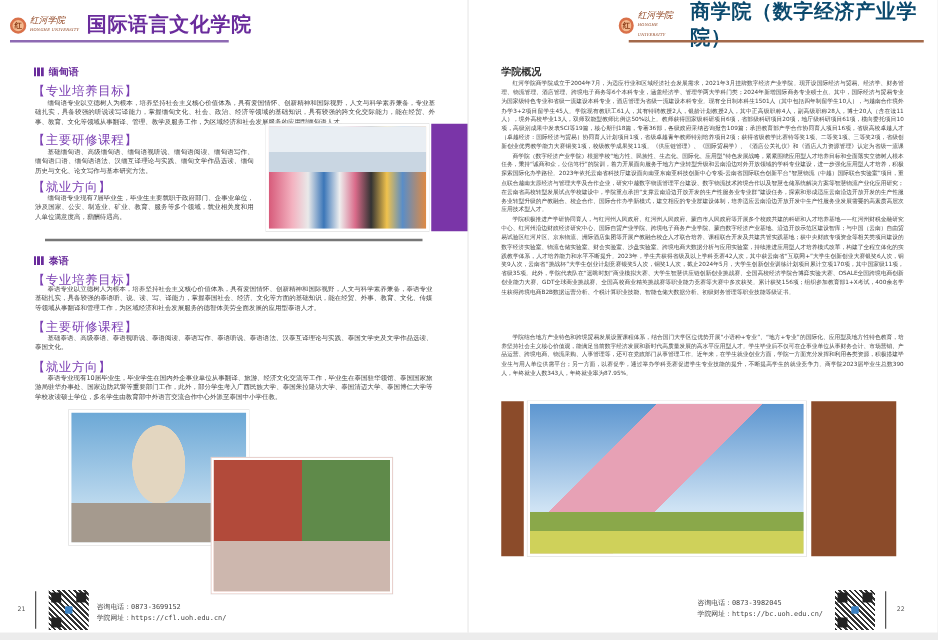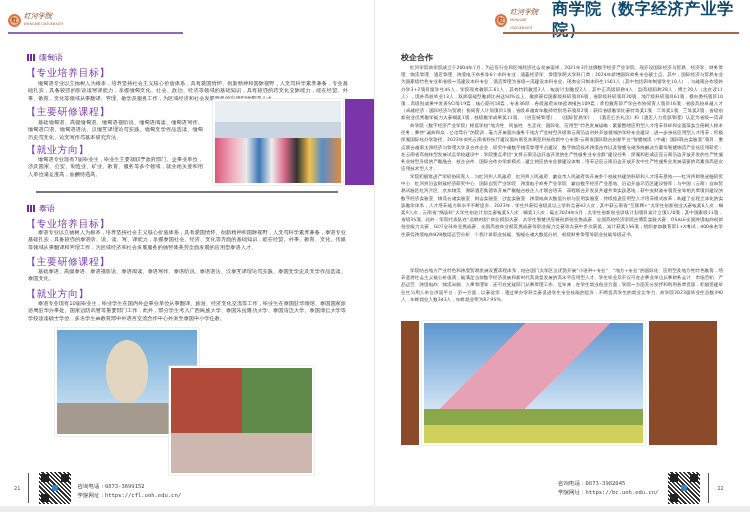--- a/index.html
+++ b/index.html
@@ -18,21 +18,21 @@
   .logo-text { font-family: "DejaVu Serif", serif; font-size: 7px; color: #8a3b16; font-style: italic; line-height: 8px; }
   .logo-sub { font-size: 3px; color: #8a3b16; display: block; letter-spacing: 0.2px; }
   .hdr-title { font-weight: bold; font-size: 16px; margin-left: 6px; letter-spacing: 0.5px; }
   .left .hdr-title { color: #6a2c9c; }
   .right .hdr-title { color: #0c4a6e; }
   .hdr-line { position: absolute; top: 32px; height: 2px; }
   .left .hdr-line { left: 8px; width: 175px; background: #8e6ab3; }
   .right .hdr-line { left: 128px; width: 236px; background: #a3694a; }
 
   
-  .lang-heading { position: absolute; left: 27px; display: flex; align-items: center; gap: 4px; font-size: 8px; font-weight: normal; color: #6a2c9c; }
+  .lang-heading { position: absolute; left: 27px; display: flex; align-items: center; gap: 4px; font-size: 8px; font-weight: bold; color: #6a2c9c; }
   .lang-heading .bars { display: inline-block; width: 8px; height: 7px; background: repeating-linear-gradient(90deg, #6a2c9c 0 2px, transparent 2px 3px); }
   .sec-title { position: absolute; left: 26px; font-size: 10px; color: #7b3fb3; letter-spacing: 0.5px; }
   .para { position: absolute; left: 28px; font-size: 5.2px; line-height: 7.4px; color: #444; text-indent: 10px; text-align: justify; }
 
   .photo { position: absolute; border: 2px solid #fff; box-shadow: 0 0 0 0.5px #ddd; overflow: hidden; }
   .purple-tab { position: absolute; background: #7a35a8; }
   .brown-tab { position: absolute; background: #8b4b2a; }
   .divider { position: absolute; height: 1.5px; background: #777; }
 
   
@@ -77,20 +77,21 @@
 
   <div class="page left">
     <div class="hdr">
       <div class="logo">
         <div class="logo-circle">红</div>
         <div class="logo-text">
           <span>红河学院</span>
           <span class="logo-sub">HONGHE UNIVERSITY</span>
         </div>
       </div>
+      <div class="hdr-title">国际语言文化学院</div>
     </div>
     <div class="hdr-line"></div>
 
     <div class="lang-heading" style="top:52px;">
       <span class="bars"></span>
       <span>缅甸语</span>
     </div>
 
     <div class="sec-title" style="top:66px;">【专业培养目标】</div>
     <div class="para" style="top:80px; width:320px; height:22px; overflow:hidden;">缅甸语专业以立德树人为根本，培养坚持社会主义核心价值体系，具有爱国情怀、创新精神和国际视野，人文与科学素养兼备，专业基础扎实，具备较强的听说读写译能力，掌握缅甸文化、社会、政治、经济等领域的基础知识，具有较强的跨文化交际能力，能在经贸、外事、教育、文化等领域从事翻译、管理、教学及服务工作，为区域经济和社会发展服务的应用型缅甸语人才。</div>
@@ -140,21 +141,21 @@
         <div class="logo-circle">红</div>
         <div class="logo-text">
           <span>红河学院</span>
           <span class="logo-sub">HONGHE UNIVERSITY</span>
         </div>
       </div>
       <div class="hdr-title">商学院（数字经济产业学院）</div>
     </div>
     <div class="hdr-line"></div>
 
-    <div class="r-heading">校企合作</div>
+    <div class="r-heading">学院概况</div>
 
     <div class="r-para" style="top:64px; height:58px; overflow:hidden;">红河学院商学院成立于2004年7月，为适应行业和区域经济社会发展需求，2021年3月挂牌数字经济产业学院。现开设国际经济与贸易、经济学、财务管理、物流管理、酒店管理、跨境电子商务等6个本科专业，涵盖经济学、管理学两大学科门类；2024年新增国际商务专业硕士点。其中，国际经济与贸易专业为国家级特色专业和省级一流建设本科专业，酒店管理为省级一流建设本科专业。现有全日制本科生1501人（其中包括四年制留学生10人），与越南合作境外办学3+2项目留学生45人。学院现有教职工61人，其有特聘教授2人，银龄计划教授2人，其中正高级职称4人，副高级职称28人，博士20人（含在读11人），境外高校毕业13人，双师双能型教师比例达50%以上。教师获得国家级科研项目6项，省部级科研项目20项，地厅级科研项目61项，横向委托项目10项，高级别成果中发表SCI等19篇，核心期刊18篇，专著36部，各级政府采纳咨询报告109篇；承担教育部产学合作协同育人项目16项，省级高校卓越人才（卓越经济：国际经济与贸易）协同育人计划项目1项，省级卓越青年教师特别培养项目2项；获得省级教学比赛特等奖1项、二等奖1项、三等奖2项，省级创新创业优秀教学能力大赛铜奖1项，校级教学成果奖11项。《供应链管理》、《国际贸易学》、《酒店公关礼仪》和《酒店人力资源管理》认定为省级一流课程，《世界经济概论》和《国际贸易学》评选为省级课程思政示范课，《东南亚政治与经济概论》入选云南省“十二五”规划教材。</div>
     <div class="r-para" style="top:122px; height:51px; overflow:hidden;">商学院（数字经济产业学院）根据学校“地方性、民族性、生态化、国际化、应用型”特色发展战略，紧紧围绕应用型人才培养目标和全面落实立德树人根本任务，秉持“诚商和众，公信笃行”的院训，着力开展面向服务于地方产业转型升级和云南沿边对外开放领域的学科专业建设，进一步强化应用型人才培养，积极探索国际化办学路径。2023年依托云南省科技厅建设面向南亚东南亚科技创新中心专项-云南省国际联合创新平台“智慧物流（中越）国际联合实验室”项目，重点联合越南太原经济与管理大学及合作企业，研究中越数字物流管理平台建设、数字物流技术跨境合作以及智慧仓储系统解决方案等智慧物流产业化应用研究；在云南省高校转型发展试点学校建设中，学院重点承担“支撑云南沿边开放开发的生产性服务业专业群”建设任务，探索和形成适应云南沿边开放开发的生产性服务业转型升级的产教融合、校企合作、国际合作办学新模式，建立相应的专业群建设体制，培养适应云南沿边开放开发中生产性服务业发展需要的高素质高层次应用技术型人才。</div>
     <div class="r-para" style="top:173px; height:94px; overflow:hidden;">学院积极推进产学研协同育人，与红河州人民政府、红河州人民政府、蒙自市人民政府等开展多个校政共建的科研和人才培养基地——红河州财税金融研究中心、红河州沿边财政经济研究中心、国际自贸产业学院、跨境电子商务产业学院、蒙自数字经济产业基地、沿边开放示范区建设智库；与中国（云南）自由贸易试验区红河片区、京东物流、洲际酒店集团等开展产教融合校企人才联合培养、课程联合开发及共建共管实践基地；获中央财政专项资金等相关类项目建设的数字经济实验室、物流仓储实验室、财会实验室、沙盘实验室、跨境电商大数据分析与应用实验室，持续推进应用型人才培养模式改革，构建了全程立体化的实践教学体系，人才培养能力和水平不断提升。2023年，学生共获得省级及以上学科竞赛42人次，其中获云南省“互联网+”大学生创新创业大赛银奖6人次，铜奖9人次，云南省“挑战杯”大学生创业计划竞赛银奖5人次，铜奖1人次，截止2024年5月，大学生创新创业训练计划项目累计立项170项，其中国家级11项，省级35项。此外，学院代表队在“远眺时刻”商业模拟大赛、大学生智慧供应链创新创业挑战赛、全国高校经济学院合博弈实验大赛、OSALE全国跨境电商创新创业能力大赛、GDT全球商业挑战赛、全国高校商业精英挑战赛等职业能力竞赛等大赛中多次获奖。累计获奖156项；组织参加教育部1+X考试，400余名学生获得跨境电商B2B数据运营分析、个税计算职业技能、智能仓储大数据分析、初级财务管理等职业技能等级证书。</div>
     <div class="r-para" style="top:267px; height:50px; overflow:hidden;">学院结合地方产业特色和跨境贸易发展设置课程体系，结合国门大学区位优势开展“小语种+专业”、“地方+专业”的国际化、应用型及地方性特色教育，培养坚持社会主义核心价值观，能满足当前数字经济发展和新时代高质量发展的高水平应用型人才。学生毕业后不仅可在企事业单位从事财务会计、市场营销、产品运营、跨境电商、物流采购、人事管理等，还可在党政部门从事管理工作。近年来，在学生就业创业方面，学院一方面充分发挥和利用各类资源，积极搭建毕业生与用人单位供需平台；另一方面，以赛促学，通过举办学科竞赛促进学生专业技能的提升，不断提高学生的就业竞争力。商学院2023届毕业生总数390人，年终就业人数343人，年终就业率为87.95%。</div>
 
     <div class="brown-tab" style="left:26px; top:321px; width:18px; height:124px;"></div>
     <div class="photo ph-building" style="left:47px; top:321px; width:223px; height:124px;"></div>
     <div class="brown-tab" style="left:274px; top:321px; width:68px; height:124px;"></div>
 

